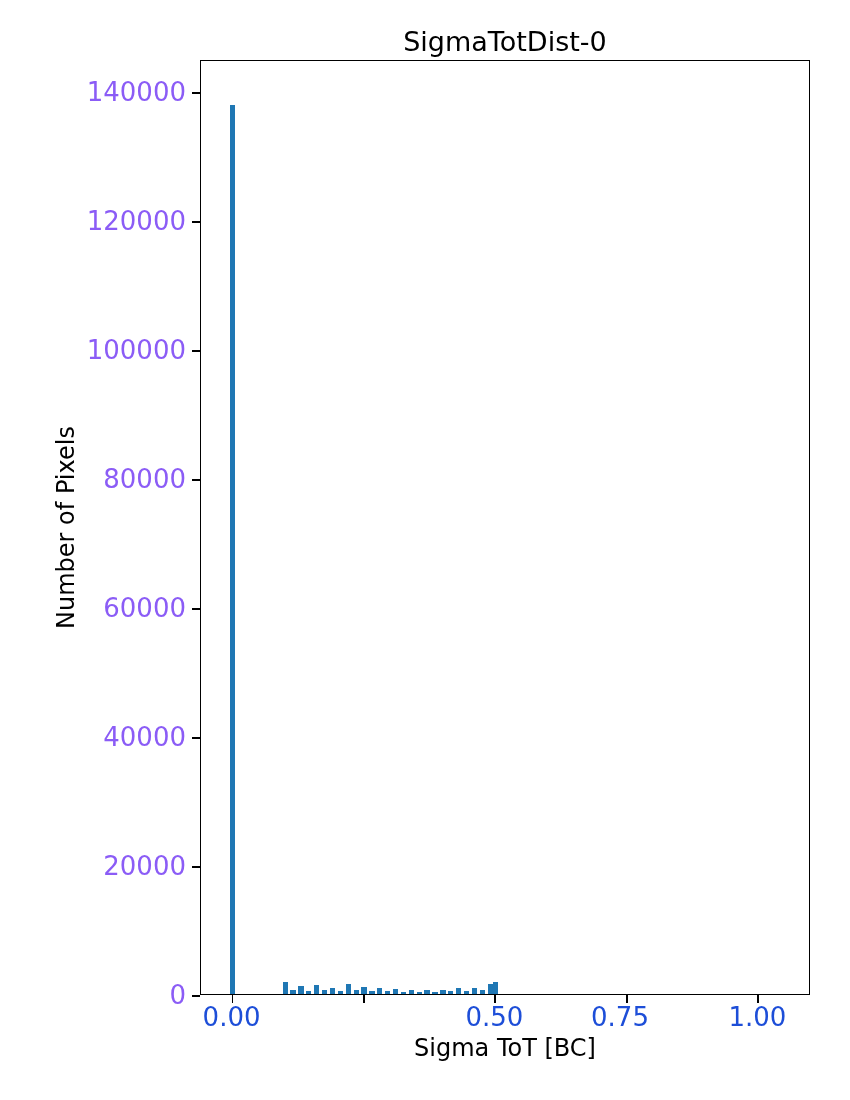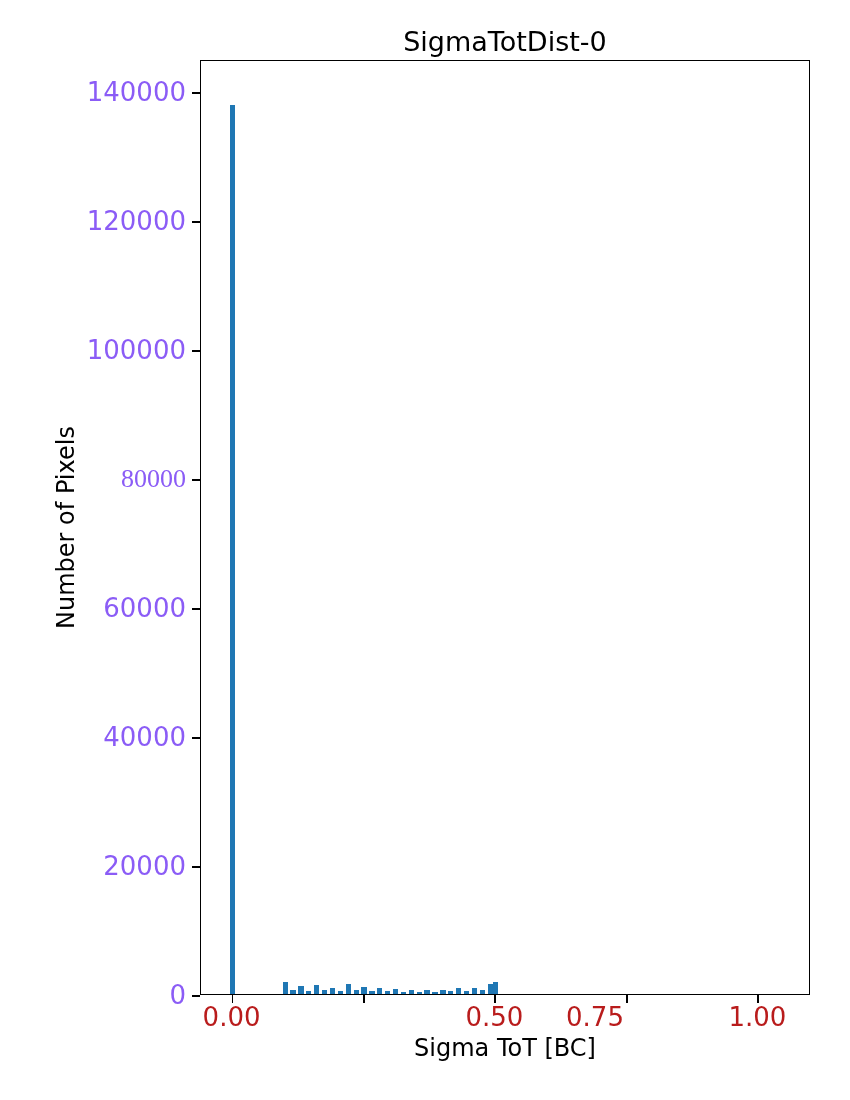--- a/index.html
+++ b/index.html
@@ -76,21 +76,21 @@
     color: #8b5cf6;
     transform: translateY(-50%);
     white-space: nowrap;
   }
   .xtick-label {
     position: absolute;
     top: 1002px;
     width: 160px;
     text-align: center;
     font-size: 26px;
-    color: #b91c1c;
+    color: #1d4ed8;
     transform: translateX(-80px);
     white-space: nowrap;
   }
   .tick-mark-y {
     position: absolute;
     left: 192px;
     width: 8px;
     height: 1.6px;
     background: #000000;
   }
@@ -158,36 +158,36 @@
 
   <div id="ytick-container">
       <div class="ytick-label" style="top: 995px; right: 664px;">0</div>
       <div class="tick-mark-y" style="top: 995px;"></div>
       <div class="ytick-label" style="top: 866.034px; right: 664px;">20000</div>
       <div class="tick-mark-y" style="top: 866.034px;"></div>
       <div class="ytick-label" style="top: 737.069px; right: 664px;">40000</div>
       <div class="tick-mark-y" style="top: 737.069px;"></div>
       <div class="ytick-label" style="top: 608.103px; right: 664px;">60000</div>
       <div class="tick-mark-y" style="top: 608.103px;"></div>
-      <div class="ytick-label" style="top: 479.138px; right: 664px; font-family: Liberation Serif, serif;">80000</div>
+      <div class="ytick-label" style="top: 479.138px; right: 664px;">80000</div>
       <div class="tick-mark-y" style="top: 479.138px;"></div>
       <div class="ytick-label" style="top: 350.172px; right: 664px;">100000</div>
       <div class="tick-mark-y" style="top: 350.172px;"></div>
       <div class="ytick-label" style="top: 221.207px; right: 664px;">120000</div>
       <div class="tick-mark-y" style="top: 221.207px;"></div>
       <div class="ytick-label" style="top: 92.2414px; right: 664px;">140000</div>
       <div class="tick-mark-y" style="top: 92.2414px;"></div>
     </div>
   <div id="xtick-container">
       <div class="xtick-label" style="left: 231.552px;">0.00</div>
       <div class="tick-mark-x" style="left: 231.552px;"></div>
       <div class="tick-mark-x" style="left: 363.017px;"></div>
       <div class="xtick-label" style="left: 494.483px;">0.50</div>
       <div class="tick-mark-x" style="left: 494.483px;"></div>
-      <div class="xtick-label" style="left: 595px;">0.75</div>
+      <div class="xtick-label" style="left: 620px;">0.75</div>
       <div class="tick-mark-x" style="left: 625.948px;"></div>
       <div class="xtick-label" style="left: 757.414px;">1.00</div>
       <div class="tick-mark-x" style="left: 757.414px;"></div>
     </div>
 
   <div id="xlabel">Sigma ToT [BC]</div>
   <div id="ylabel">Number of Pixels</div>
 
 </div>
 

